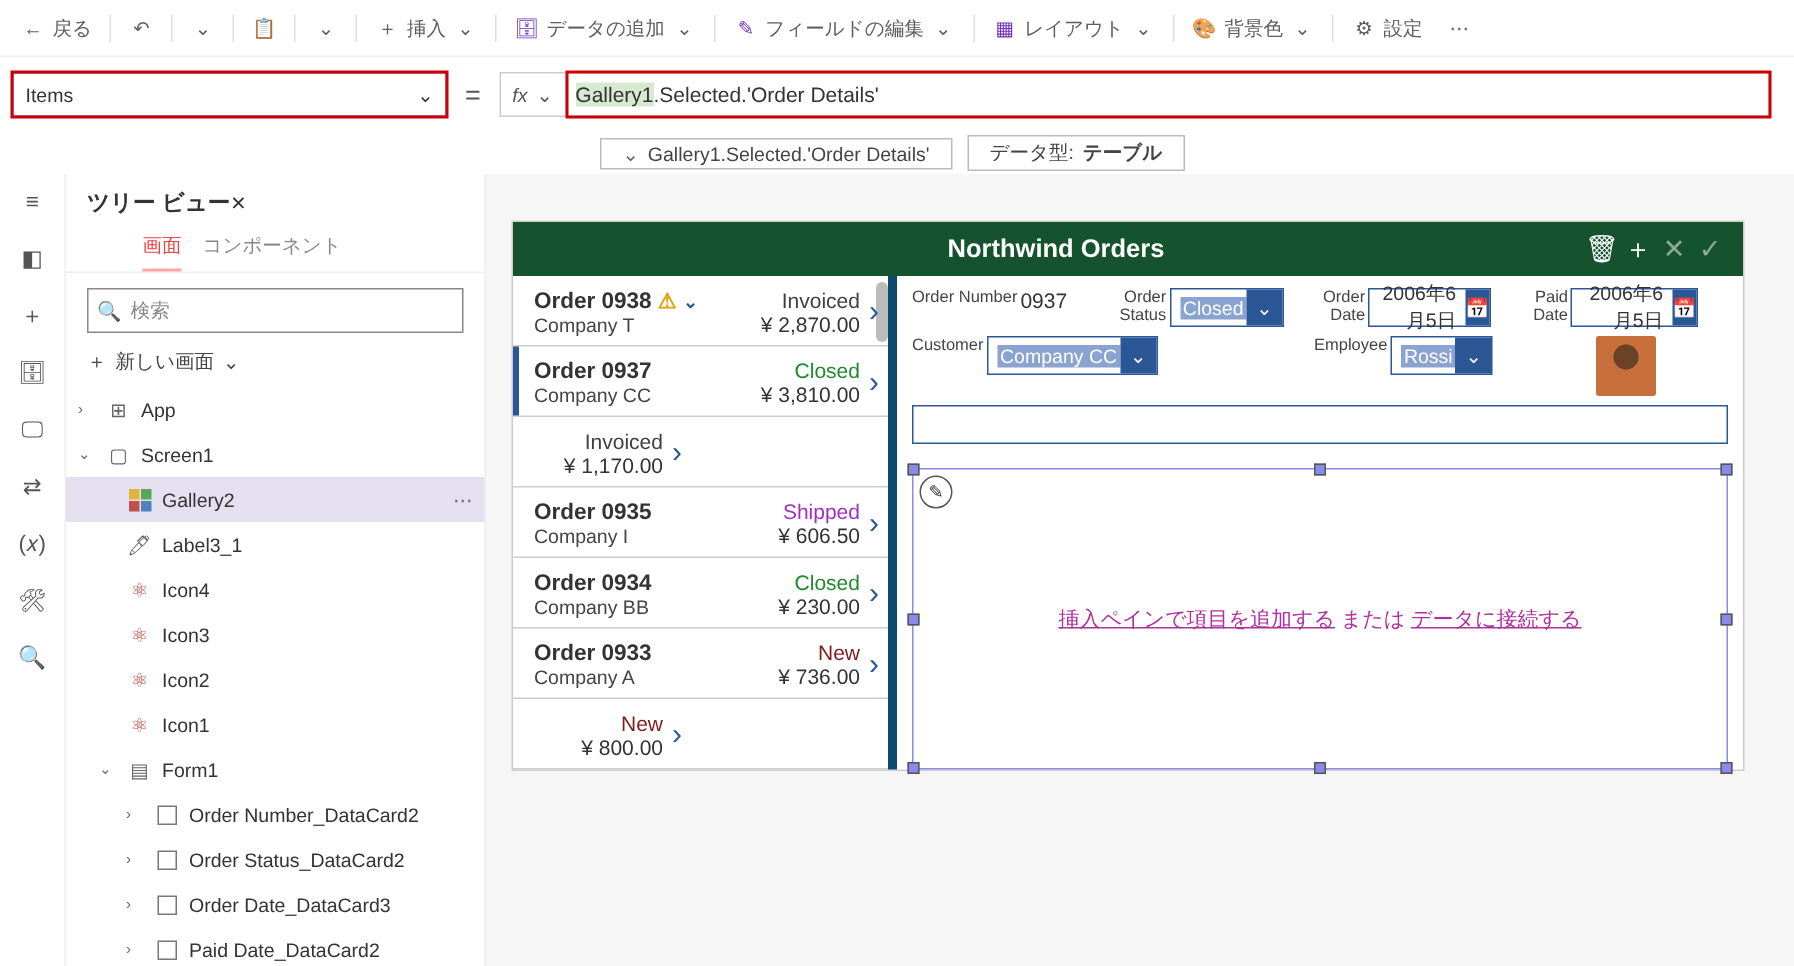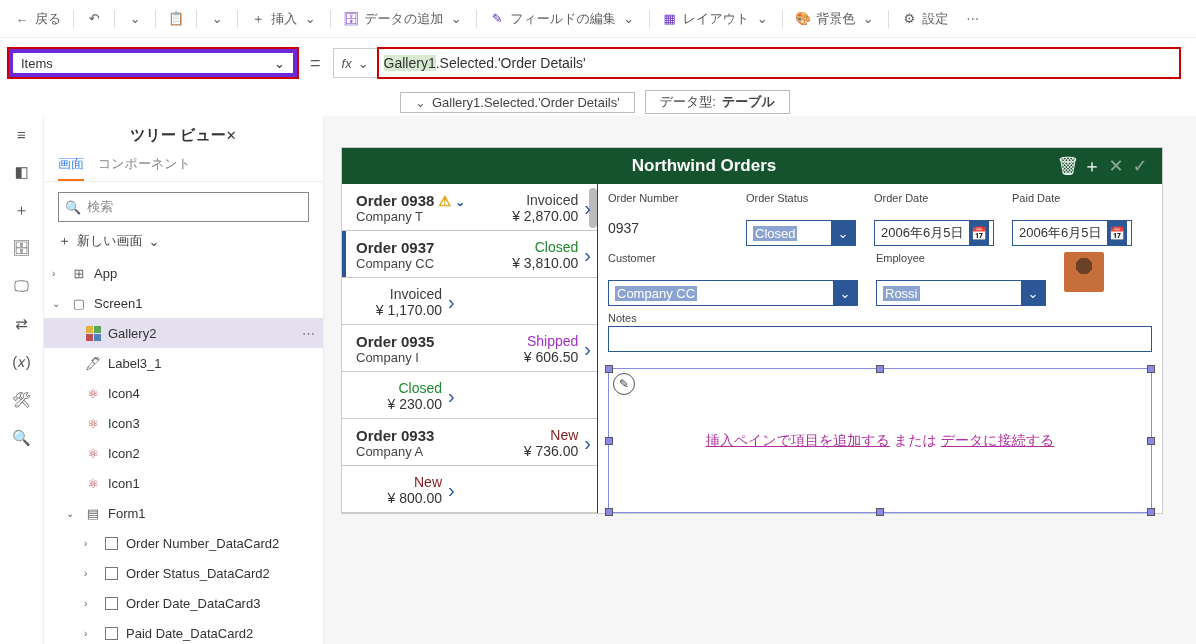--- a/index.html
+++ b/index.html
@@ -8,42 +8,42 @@
 
 .cmdbar { display:flex; align-items:center; height:38px; padding:0 6px; gap:2px; border-bottom:1px solid #eee;}
 .cmdbar .btn { display:flex; align-items:center; gap:5px; padding:4px 8px; color:#605e5c; cursor:pointer; font-size:13px;}
 .cmdbar .btn .ico { width:16px; height:16px; display:inline-flex; align-items:center; justify-content:center;}
 .cmdbar .sep { width:1px; height:18px; background:#ddd; margin:0 2px;}
 .back { color:#8a2be2; }
 .purple { color:#6b2fbf; }
 
 
 .formrow { display:flex; align-items:center; height:50px; padding:4px 8px; gap:8px; }
-.propdrop { width:290px; height:30px; border:5px solid #6d28d9; display:flex; align-items:center; padding:0 8px; justify-content:space-between; outline:2px solid #c00; outline-offset:-1px;}
+.propdrop { width:290px; height:30px; border:1px solid #6d28d9; display:flex; align-items:center; padding:0 8px; justify-content:space-between; outline:2px solid #c00; outline-offset:-1px;}
 .eq { font-size:18px; color:#555; padding:0 4px;}
 .fxwrap { flex:1; display:flex; align-items:center; height:36px; }
 .fxbox { display:flex; align-items:center; height:30px; border:1px solid #ccc; padding:0 8px; gap:6px; color:#555; }
 .fxinput { border:1px solid #ccc; border-left:none; height:30px; flex:1; padding:0 6px; font-family: Consolas, monospace; font-size:14px; outline:2px solid #c00; outline-offset:-1px; display:flex; align-items:center; margin-right:8px;}
 .fxinput .tok1 { background:#d7e9d0; }
 
 .resrow { display:flex; align-items:center; height:28px; padding-left:400px; gap:10px; font-size:13px; color:#444;}
 .resrow .cell { border:1px solid #bbb; padding:2px 14px; display:flex; align-items:center; gap:6px;}
 .resrow .chev { color:#666; }
 
 
 .main { display:flex; height:calc(644px - 38px - 50px - 28px); }
 .rail { width:44px; border-right:1px solid #eee; display:flex; flex-direction:column; align-items:center; padding-top:6px; gap:14px; color:#555;}
 .rail .ic { width:24px; height:24px; display:flex; align-items:center; justify-content:center; cursor:pointer; font-size:15px;}
 
 .treepane { width:280px; border-right:1px solid #eee; display:flex; flex-direction:column; }
-.treehead { display:flex; align-items:center; justify-content:center; padding:10px 14px 4px 14px;}
+.treehead { display:flex; align-items:center; justify-content:flex-start; padding:10px 14px 4px 14px;}
 .treehead h3 { font-size:15px; font-weight:600; }
 .treetabs { display:flex; gap:14px; padding:0 14px; font-size:13px; border-bottom:1px solid #eee;}
 .treetabs .tab { padding:6px 0; color:#888; cursor:pointer;}
-.treetabs .tab.active { color:#3b82f6; border-bottom:2px solid #f97316;}
+.treetabs .tab.active { color:#ef4444; border-bottom:2px solid #fca5a5;margin-left:37px;}
 .search { margin:10px 14px 6px 14px; border:1px solid #888; height:30px; display:flex; align-items:center; padding:0 6px; gap:6px; font-size:13px; color:#888;}
 .newscr { padding:4px 14px 8px 14px; display:flex; align-items:center; gap:6px; color:#444; font-size:13px;}
 .treelist { flex:1; overflow-y:auto; font-size:13px;}
 .treerow { display:flex; align-items:center; height:30px; padding:0 8px; gap:6px; cursor:pointer; color:#333;}
 .treerow.selected { background:#e5e0ef; }
 .treerow .exp { width:12px; color:#666; font-size:10px;}
 .treerow .ico { width:18px; display:inline-flex; justify-content:center; color:#666;}
 .ind1 { padding-left:22px; } .ind2 { padding-left:40px; }
 .galic { display:inline-grid; grid-template-columns:7px 7px; grid-template-rows:7px 7px; gap:1px;}
 .galic span:nth-child(1){background:#e3b23c;} .galic span:nth-child(2){background:#5aa65a;}
@@ -51,35 +51,35 @@
 .dataic { width:13px; height:13px; border:1px solid #777;}
 .more { margin-left:auto; color:#666;}
 
 
 .canvas { flex:1; background:#f6f6f6; padding:32px 18px 10px 18px; position:relative;}
 .appframe { width:820px; background:#fff; box-shadow:0 0 0 1px #ccc; display:flex; flex-direction:column; }
 .apphdr { background:#14532d; color:#fff; height:36px; display:flex; align-items:center; padding:0 10px;}
 .apphdr .ttl { flex:1; text-align:center; font-weight:600; font-size:17px;}
 .apphdr .hic { width:24px; height:24px; display:inline-flex; align-items:center; justify-content:center; font-size:18px;}
 .appbody { display:flex; }
-.orderlist { width:256px; border-right:1px solid #0c4a6e;}
+.orderlist { width:256px; border-right:6px solid #0c4a6e;}
 .orow { border-bottom:1px solid #ccc; display:flex; padding:8px 6px 6px 14px; position:relative;}
 .orow .ocol { flex:1;}
 .orow .ocol .onum { font-weight:600; font-size:15px;}
 .orow .ocol .ocmp { font-size:13px; color:#444;}
 .orow .rcol { width:86px; text-align:right; font-size:14px;}
 .orow .status { font-size:14px; }
 .sInvoiced{color:#404040;} .sClosed{color:#1f8a2e;} .sShipped{color:#a030c0;} .sNew{color:#7f1d1d;}
 .orow .arrow { color:#2b5797; font-size:20px; align-self:center; padding-left:6px;}
 .orow.selected::before { content:""; position:absolute; left:0; top:0; bottom:0; width:4px; background:#2b5797;}
 .warnico{ color:#e0a000; font-size:14px; }
 
 .detail { flex:1; padding:8px 10px 0 10px; display:flex; flex-direction:column; }
 .drow { display:flex; gap:18px; margin-bottom:6px; }
-.dcol { display:flex; flex-direction:column; gap:16px; }
+.dcol { display:flex; flex-direction:row; gap:2px;text-align:right; }
 .dlbl { font-size:11px; color:#444;}
 .dval { font-size:14px;}
 .ddrop { border:1px solid #2b5797; height:26px; display:flex; align-items:center; justify-content:space-between; padding:0 0 0 6px; font-size:13px;}
 .ddrop .ar { width:24px; align-self:stretch; background:#2b5797; color:#fff; display:flex; align-items:center; justify-content:center;}
 .ddrop.selec .txt{ background:#8aa3d1; color:#fff; padding:0 2px;}
 .dbox { border:1px solid #2b5797; height:26px; display:flex; align-items:center; padding:0 6px; font-size:13px; gap:6px;}
 .calic{ width:20px; align-self:stretch; background:#2b5797; color:#fff; display:flex; align-items:center; justify-content:center; margin-right:-6px;}
 .notes { border:1px solid #2b5797; height:26px; width:100%;}
 .avatar{ width:40px; height:40px; background:#c76f3a; border-radius:2px; background-image:radial-gradient(circle at 50% 35%, #6b4226 25%, #c76f3a 26%);}
 
@@ -347,20 +347,24 @@
                 <div class="onum">Order 0935</div>
                 <div class="ocmp">Company I</div>
               </div>
               <div class="rcol">
                 <div class="status sShipped">Shipped</div>
                 <div>¥ 606.50</div>
               </div>
               <div class="arrow">›</div>
             </div>
             <div class="orow">
+              <div class="ocol">
+                <div class="onum">Order 0934</div>
+                <div class="ocmp">Company BB</div>
+              </div>
               <div class="rcol">
                 <div class="status sClosed">Closed</div>
                 <div>¥ 230.00</div>
               </div>
               <div class="arrow">›</div>
             </div>
             <div class="orow">
               <div class="ocol">
                 <div class="onum">Order 0933</div>
                 <div class="ocmp">Company A</div>
@@ -420,21 +424,20 @@
               <div class="ddrop selec">
                   <span class="txt">Rossi</span>
                   <span class="ar">⌄</span>
                 </div>
             </div>
             <div class="dcol">
                 <div class="avatar"></div>
               </div>
           </div>
           <div class="drow" style="flex-direction:column; gap:2px;">
-            <div class="dlbl">Notes</div>
             <div class="notes"></div>
           </div>
           <div class="selzone">
             <span class="pencil">✎</span>
             <div class="prompt">
               <u>挿入ペインで項目を追加する</u><span> または </span><u>データに接続する</u>
             </div>
             <span class="h tl"></span>
               <span class="h tm"></span>
               <span class="h tr"></span>

